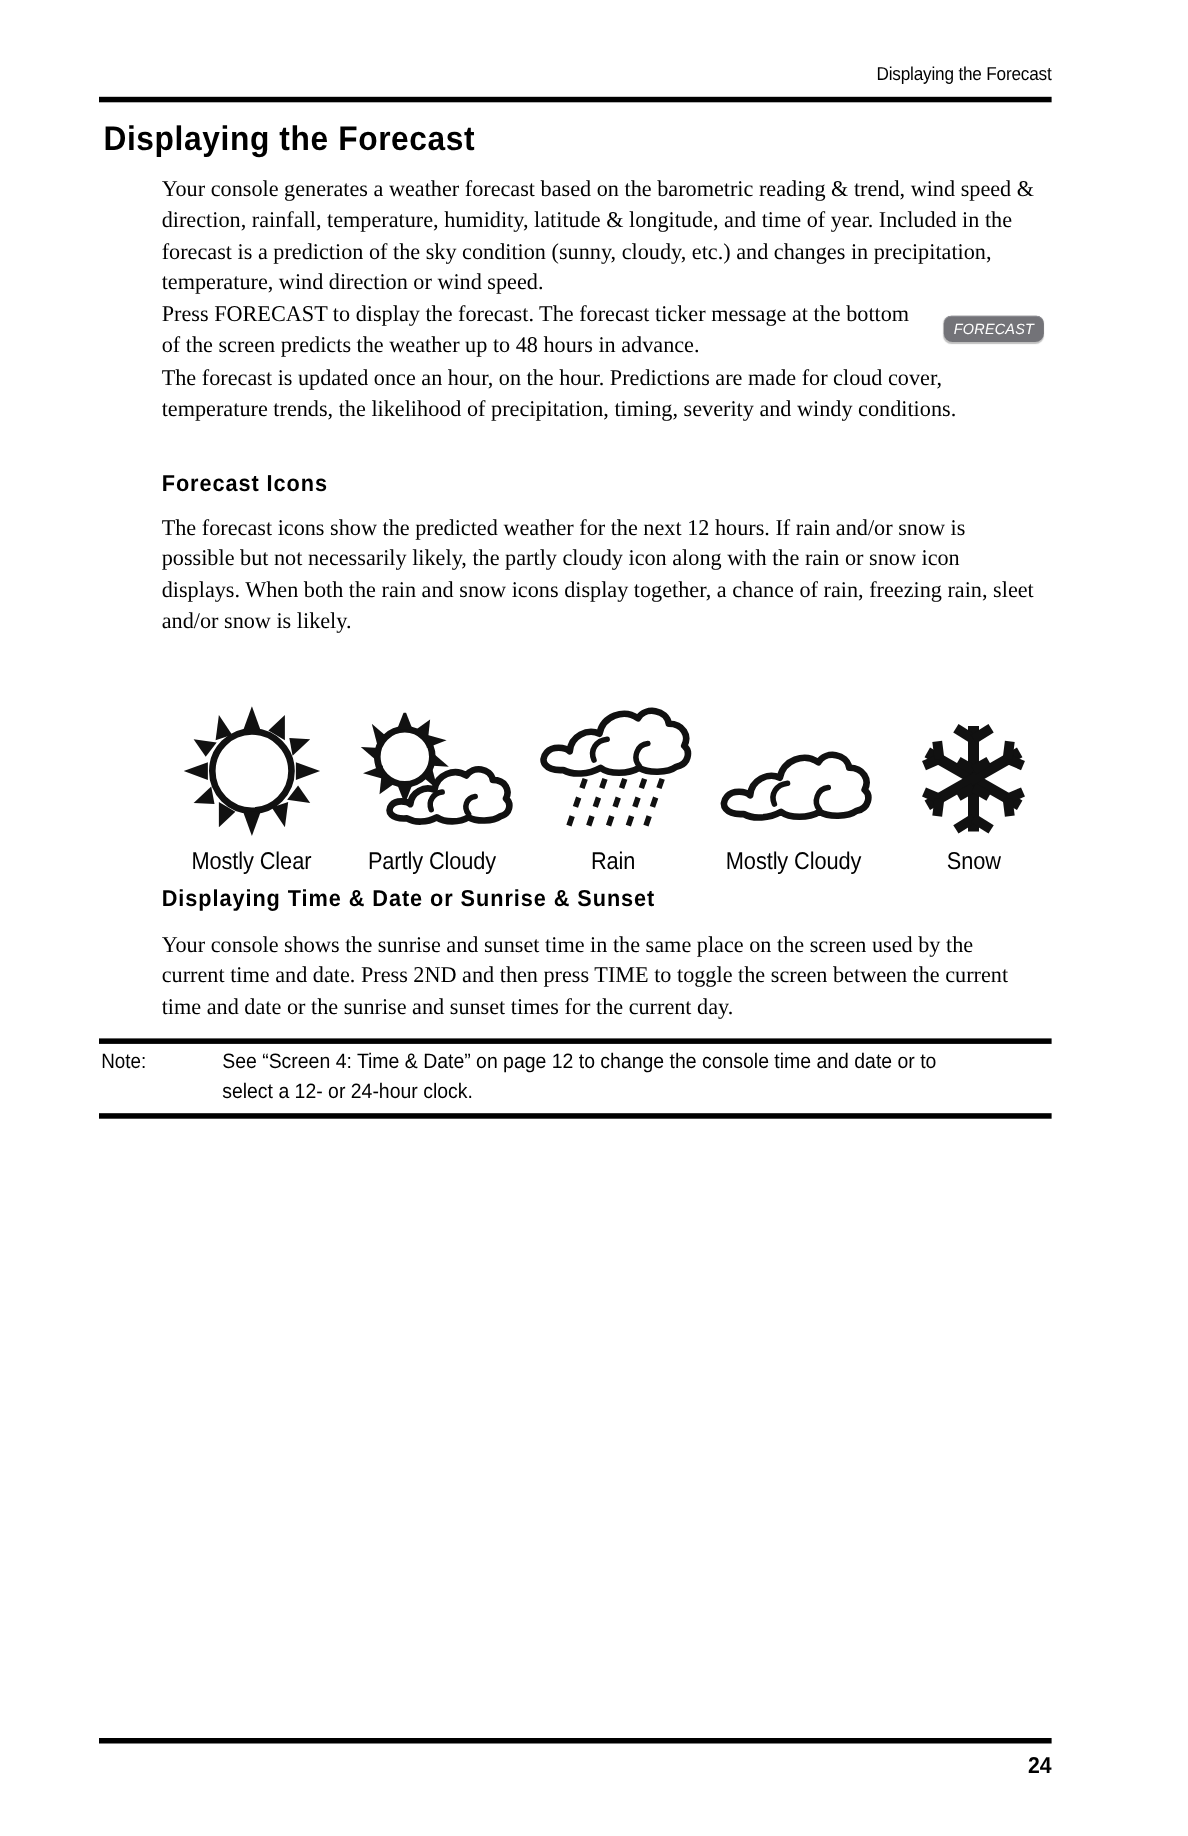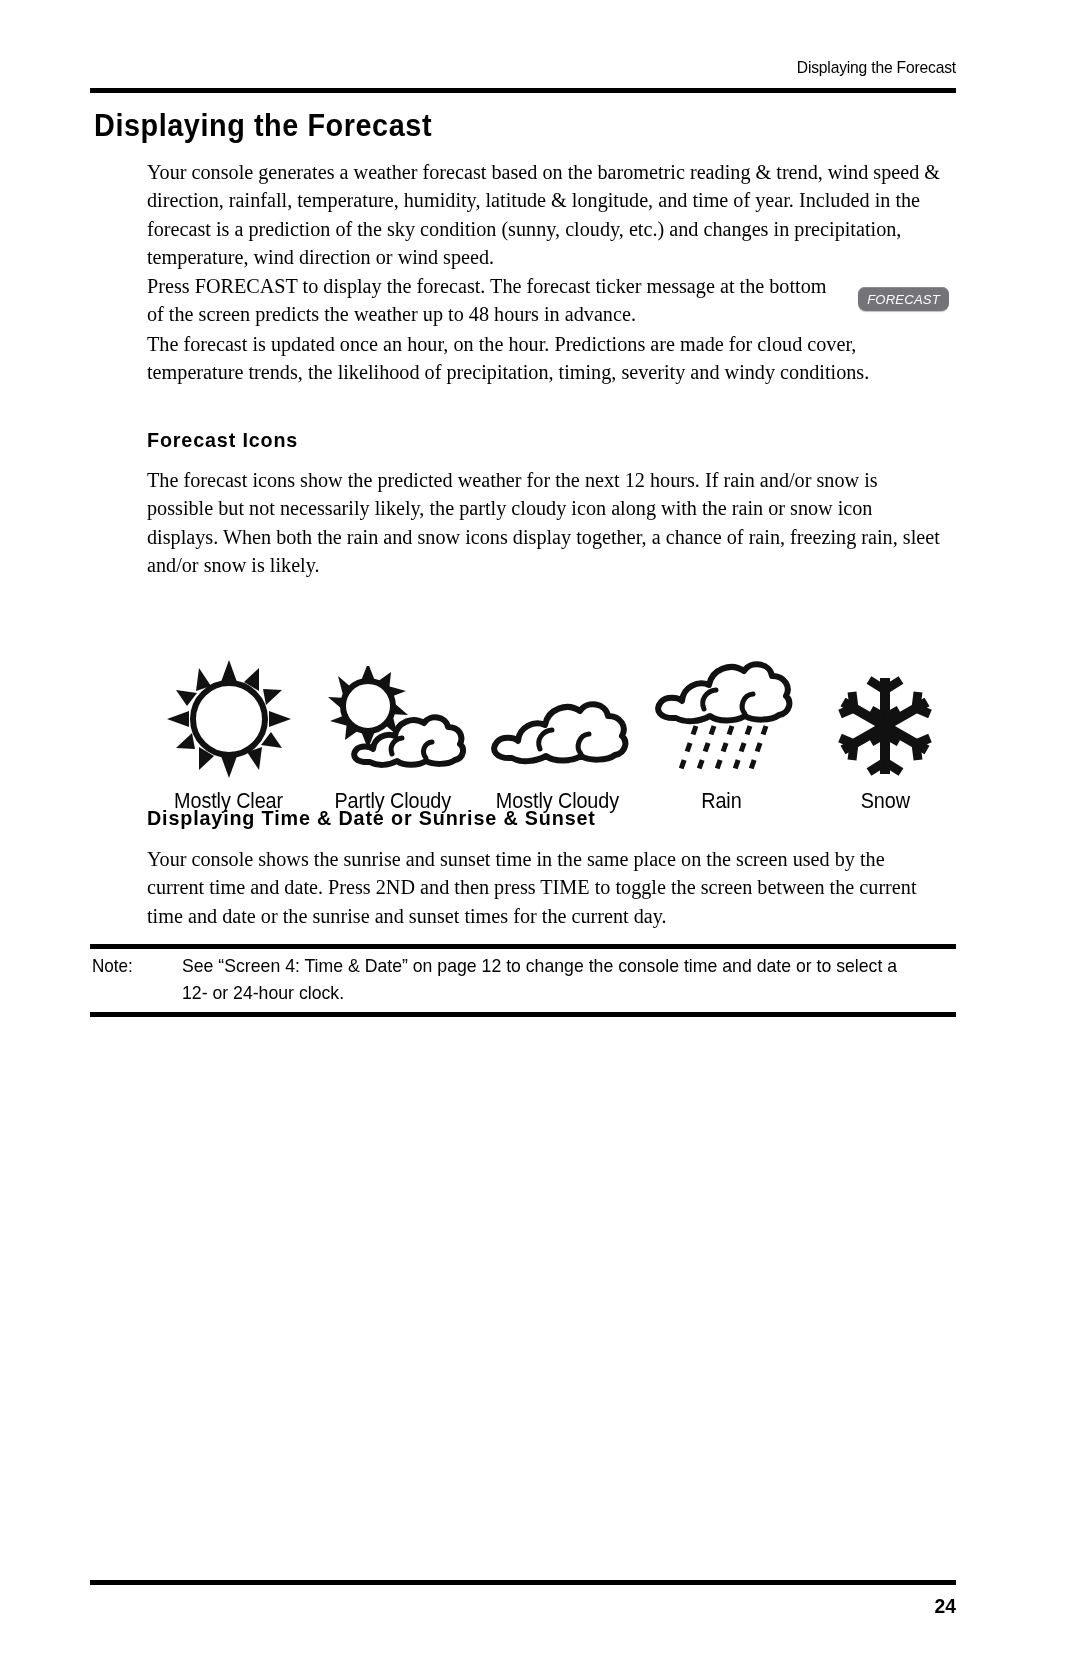--- a/index.html
+++ b/index.html
@@ -110,21 +110,21 @@
     font-size: 13.5px;
     color: #ffffff;
     letter-spacing: 0.2px;
     transform: scaleX(0.97);
   }
 
   
   .icon-row {
     position: absolute;
     left: 147px;
-    top: 624px;
+    top: 606px;
     width: 820px;
     height: 190px;
     display: flex;
     align-items: flex-end;
     justify-content: center;
   }
   .icon-cell {
     width: 164px;
     display: flex;
     flex-direction: column;
@@ -162,20 +162,21 @@
   .note-block {
     position: absolute;
     left: 92px;
     top: 952px;
     width: 862px;
     display: flex;
     font-family: "Liberation Sans", sans-serif;
     font-size: 19px;
     line-height: 27px;
     color: #000;
+    gap: 20px;
   }
   .note-label {
     width: 90px;
     flex: 0 0 90px;
     transform: scaleX(0.9);
     transform-origin: left top;
   }
   .note-text {
     flex: 1;
     transform: scaleX(0.93);
@@ -281,37 +282,20 @@
             <path d="M74 88 C71 80 76 73 84 72" fill="none" stroke="#111111" stroke-width="5" stroke-linecap="round"></path>
             <path d="M108 92 C103 86 106 77 114 76" fill="none" stroke="#111111" stroke-width="5" stroke-linecap="round"></path>
           </g>
         </svg>
       </div>
       <div class="icon-label">Partly Cloudy</div>
     </div>
 
     <div class="icon-cell">
       <div class="icon-art">
-        <svg width="150" height="112" viewBox="0 0 150 112" aria-hidden="true">
-          <g>
-            <path d="M30 92 C14 93 8 84 15 76 C20 70 32 71 36 75
-                     C37 61 52 54 63 59 C66 43 85 36 98 45
-                     C105 34 124 37 126 50 C139 50 145 61 140 70
-                     C146 75 144 87 133 89 C125 95 107 95 99 90
-                     C89 96 72 96 64 90 C53 96 39 97 30 92 Z" fill="#ffffff" stroke="#111111" stroke-width="6" stroke-linejoin="round"></path>
-            <path d="M58 83 C54 74 60 65 70 64" fill="none" stroke="#111111" stroke-width="5" stroke-linecap="round"></path>
-            <path d="M99 88 C93 81 97 69 107 68" fill="none" stroke="#111111" stroke-width="5" stroke-linecap="round"></path>
-          </g>
-        </svg>
-      </div>
-      <div class="icon-label">Mostly Cloudy</div>
-    </div>
-
-    <div class="icon-cell">
-      <div class="icon-art">
         <svg width="150" height="140" viewBox="0 0 150 140" aria-hidden="true">
           <g>
             <path d="M30 80 C14 81 8 72 15 64 C20 58 32 59 36 63
                      C37 49 52 42 63 47 C66 31 85 24 98 33
                      C105 22 124 25 126 38 C139 38 145 49 140 58
                      C146 63 144 75 133 77 C125 83 107 83 99 78
                      C89 84 72 84 64 78 C53 84 39 85 30 80 Z" fill="#ffffff" stroke="#111111" stroke-width="6" stroke-linejoin="round"></path>
             <path d="M58 71 C54 62 60 53 70 52" fill="none" stroke="#111111" stroke-width="5" stroke-linecap="round"></path>
             <path d="M99 76 C93 69 97 57 107 56" fill="none" stroke="#111111" stroke-width="5" stroke-linecap="round"></path>
             <g stroke="#111111" stroke-width="5" stroke-linecap="butt" stroke-dasharray="9 9">
@@ -322,20 +306,37 @@
               <line x1="120" y1="88" x2="104" y2="134"></line>
             </g>
           </g>
         </svg>
       </div>
       <div class="icon-label">Rain</div>
     </div>
 
     <div class="icon-cell">
       <div class="icon-art">
+        <svg width="150" height="112" viewBox="0 0 150 112" aria-hidden="true">
+          <g>
+            <path d="M30 92 C14 93 8 84 15 76 C20 70 32 71 36 75
+                     C37 61 52 54 63 59 C66 43 85 36 98 45
+                     C105 34 124 37 126 50 C139 50 145 61 140 70
+                     C146 75 144 87 133 89 C125 95 107 95 99 90
+                     C89 96 72 96 64 90 C53 96 39 97 30 92 Z" fill="#ffffff" stroke="#111111" stroke-width="6" stroke-linejoin="round"></path>
+            <path d="M58 83 C54 74 60 65 70 64" fill="none" stroke="#111111" stroke-width="5" stroke-linecap="round"></path>
+            <path d="M99 88 C93 81 97 69 107 68" fill="none" stroke="#111111" stroke-width="5" stroke-linecap="round"></path>
+          </g>
+        </svg>
+      </div>
+      <div class="icon-label">Mostly Cloudy</div>
+    </div>
+
+    <div class="icon-cell">
+      <div class="icon-art">
         <svg width="104" height="104" viewBox="0 0 104 104" aria-hidden="true">
           <g stroke="#111111" stroke-width="10" stroke-linecap="butt" fill="none">
             <g>
               <line x1="52" y1="4" x2="52" y2="100"></line>
               <line x1="10" y1="28" x2="94" y2="76"></line>
               <line x1="94" y1="28" x2="10" y2="76"></line>
             </g>
             <g stroke-width="9">
 
               <line x1="52" y1="16" x2="36" y2="6"></line>

